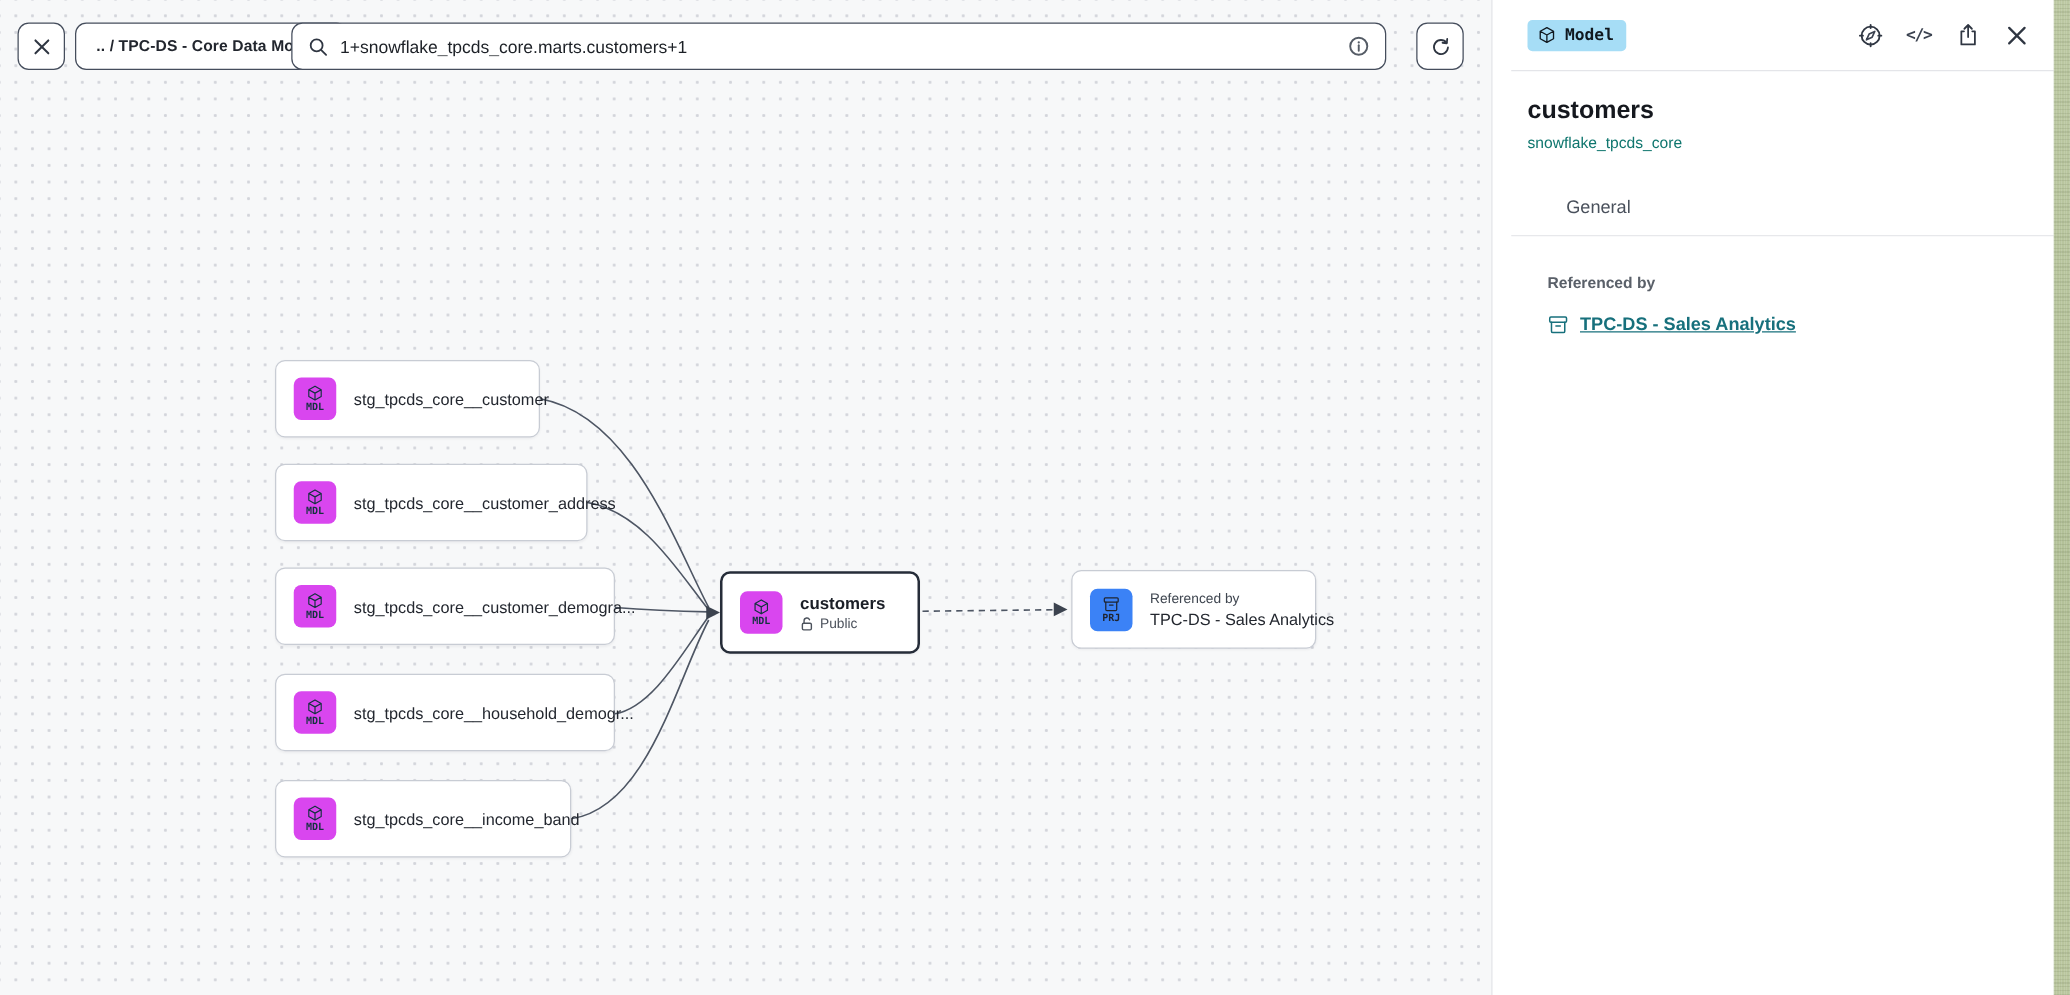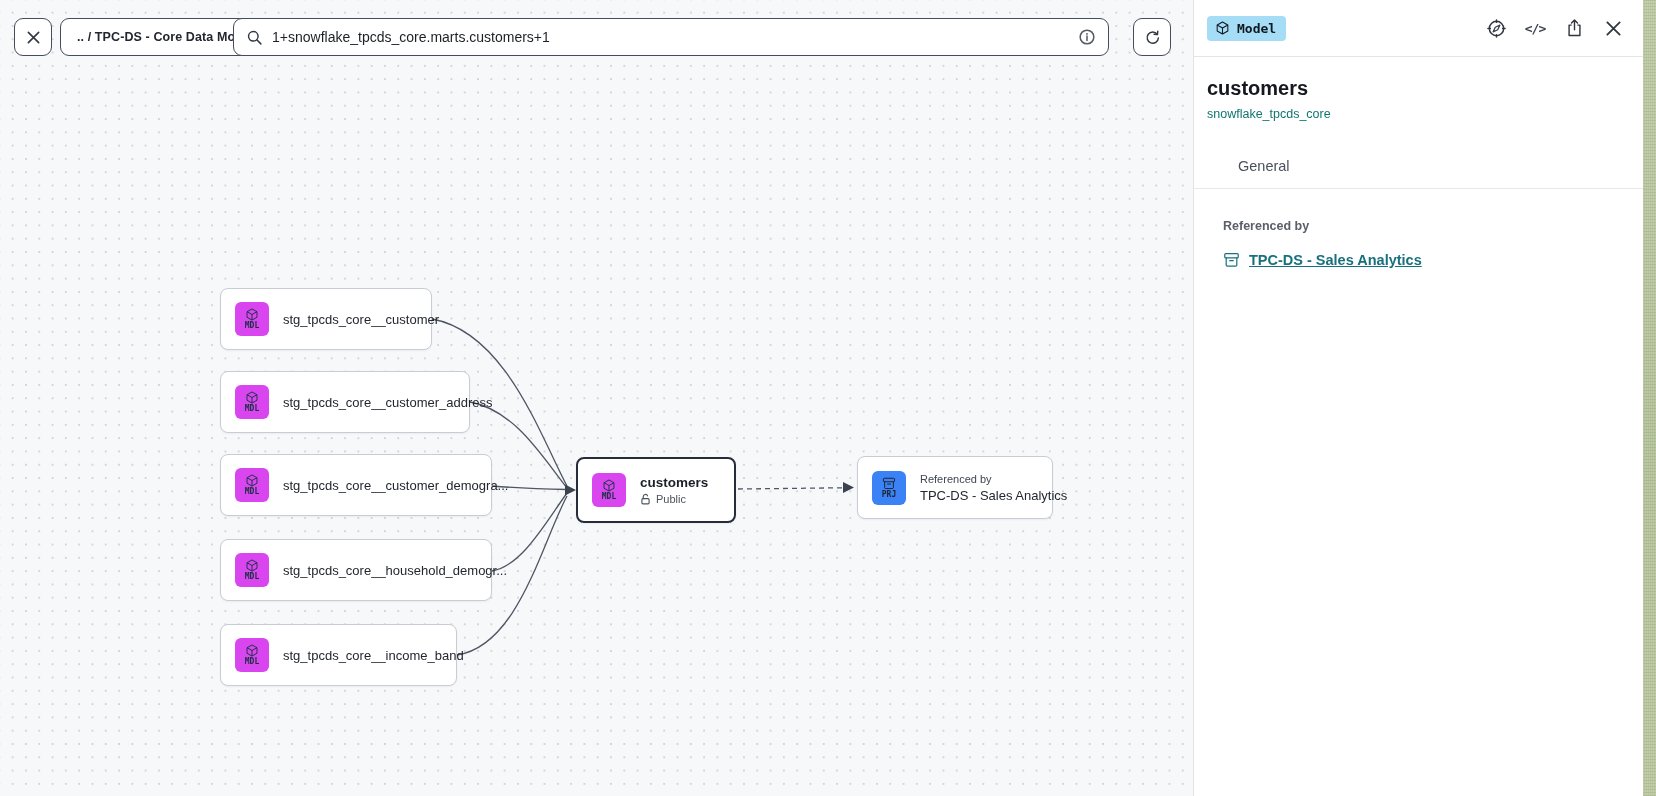--- a/index.html
+++ b/index.html
@@ -40,21 +40,21 @@
     font-weight:bold; line-height:8px; margin-top:1px; }
   .node-selected { border:2px solid #262d39; height:66px; border-radius:8px; }
   .node-col { display:flex; flex-direction:column; gap:3px; }
   .node-title { font-size:13.5px; font-weight:bold; color:#1b1f27; }
   .node-sub { display:flex; align-items:center; gap:5px; font-size:11px; color:#4c525c; }
   .node-kicker { font-size:11px; color:#3f4650; }
   .edges { position:absolute; left:0; top:0; pointer-events:none; }
 
   
   .panel { position:absolute; left:1193px; top:0; width:450px; height:796px;
-    background:#fff; border-left:1px solid #e2e3e7; }
+    background:#fff; border-left:1px solid #e2e3e7;padding-left:15px; }
   .panel-header { height:57px; display:flex; align-items:center;
     padding:0 19px 0 13px; border-bottom:1px solid #e4e5e9; }
   .type-badge { display:inline-flex; align-items:center; gap:7px; background:#a6ddf6;
     color:#10181f; border-radius:4px; padding:5px 10px 5px 8px;
     font-family:"DejaVu Sans Mono", monospace; font-size:13px; font-weight:bold; }
   .header-icons { margin-left:auto; display:flex; align-items:center; gap:17px; }
   .hicon { width:22px; height:22px; display:flex; align-items:center; justify-content:center;
     color:#3b4250; cursor:pointer; }
   .code-glyph { font-family:"DejaVu Sans Mono", monospace; font-size:13px;
     font-weight:bold; color:#3b4250; letter-spacing:-1px; }

